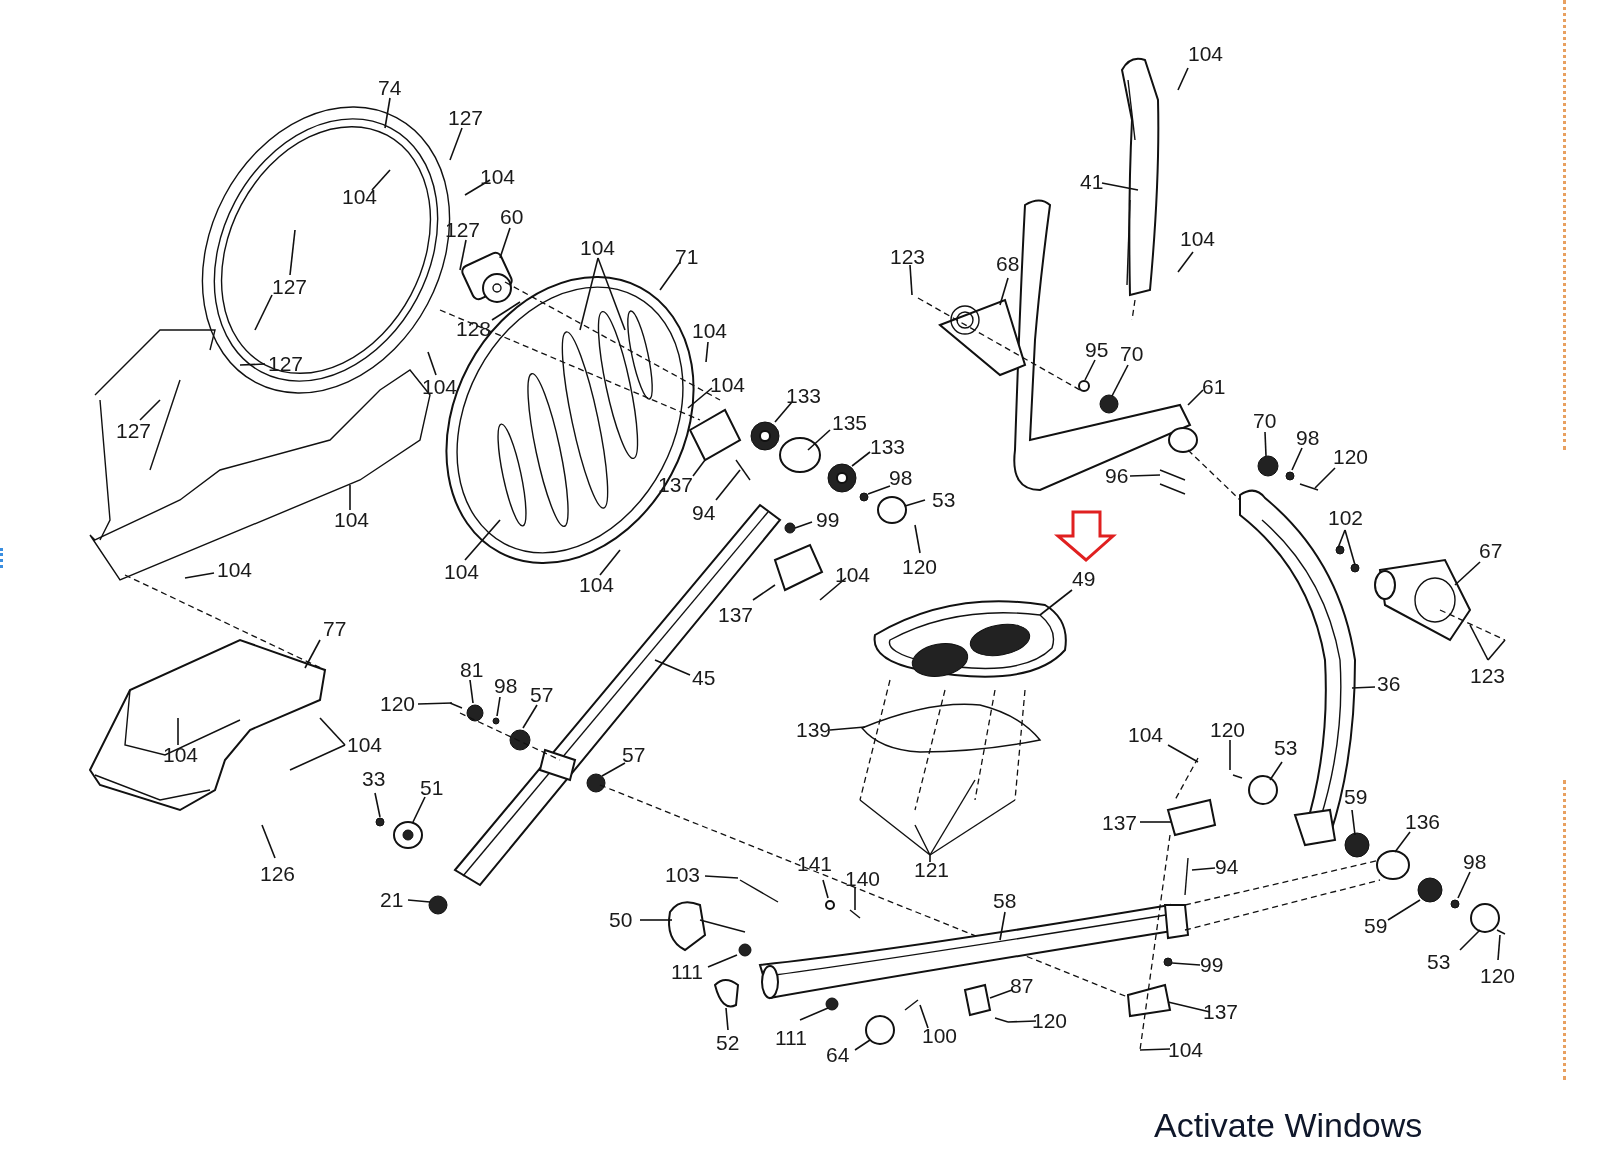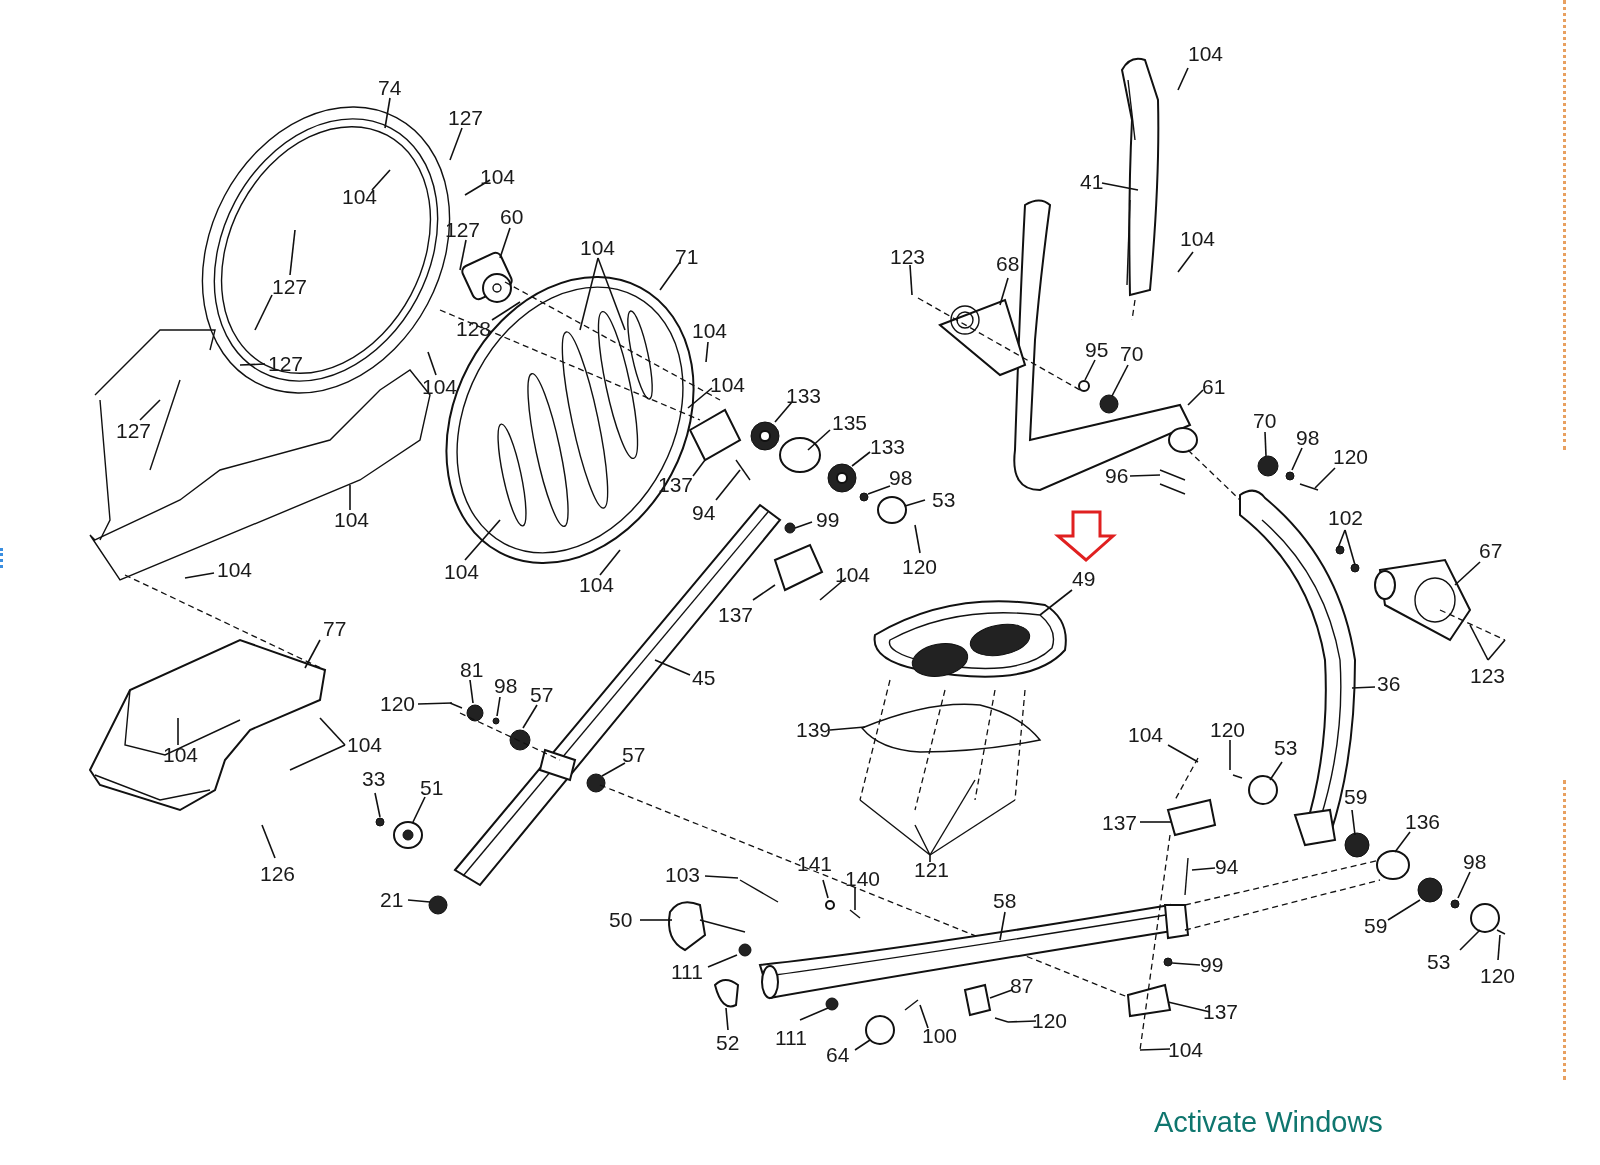--- a/index.html
+++ b/index.html
@@ -5,21 +5,21 @@
   html, body { margin: 0; padding: 0; background: #ffffff; }
   body { width: 1600px; height: 1165px; position: relative; overflow: hidden;
          font-family: "Liberation Sans", sans-serif; }
   #diagram { position: absolute; left: 0; top: 0; width: 1600px; height: 1165px; }
   .part-label { font-family: "Liberation Sans", sans-serif; font-size: 21px; fill: #1a1a1a; }
   .leader { stroke: #111; stroke-width: 1.6; fill: none; }
   .part { stroke: #111; stroke-width: 2; fill: #fff; }
   .part-thin { stroke: #111; stroke-width: 1.4; fill: none; }
   .dash { stroke: #111; stroke-width: 1.3; fill: none; stroke-dasharray: 6 4; }
   .dark { fill: #222; stroke: #111; stroke-width: 1; }
-  .watermark { position: absolute; left: 1154px; top: 1106px; font-size: 29px; color: #0f766e;
+  .watermark { position: absolute; left: 1154px; top: 1106px; font-size: 34px; color: #0f172a;
                font-family: "Liberation Sans", sans-serif; }
   .right-border { position: absolute; left: 1563px; width: 4px; border-left: 3px dotted #e8a060; }
   .left-mark { position: absolute; left: 0; top: 548px; width: 3px; height: 20px; border-left: 3px dotted #3a8ee0; }
 </style>
 </head>
 <body>
 
 <svg id="diagram" viewBox="0 0 1600 1165" xmlns="http://www.w3.org/2000/svg">
 
   <g>

